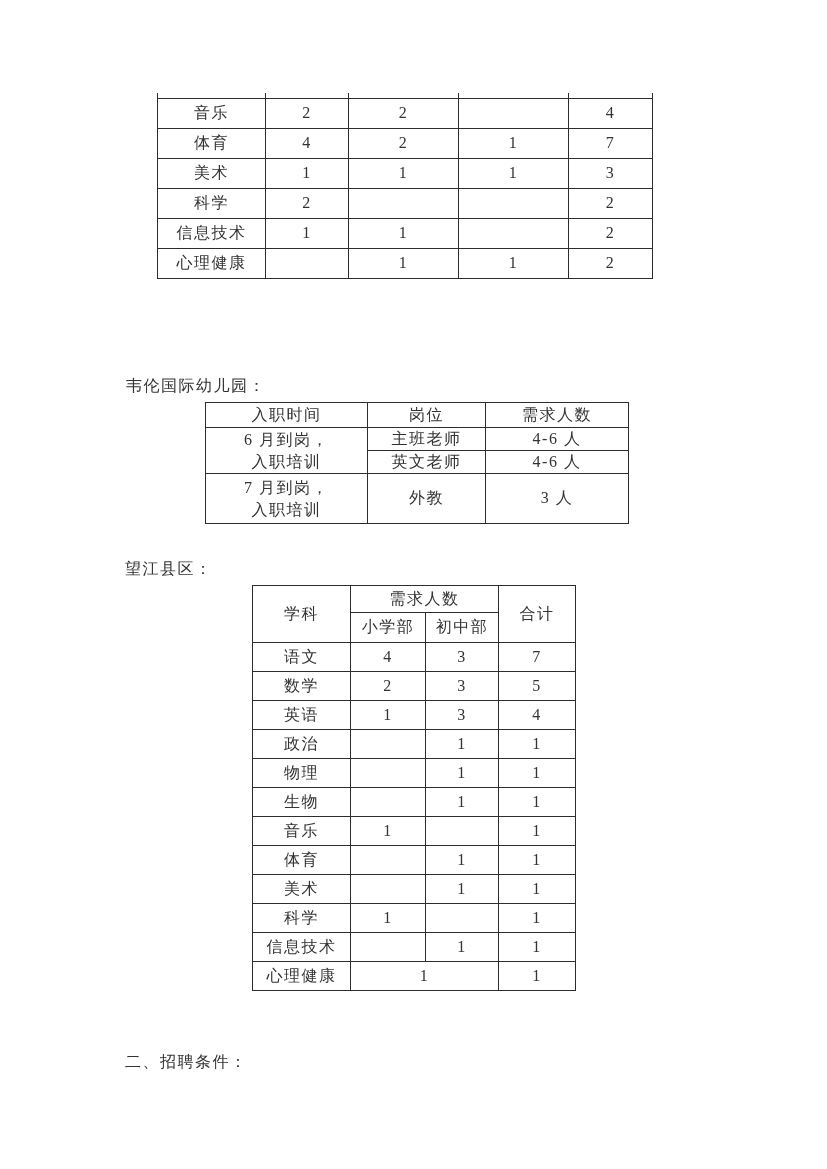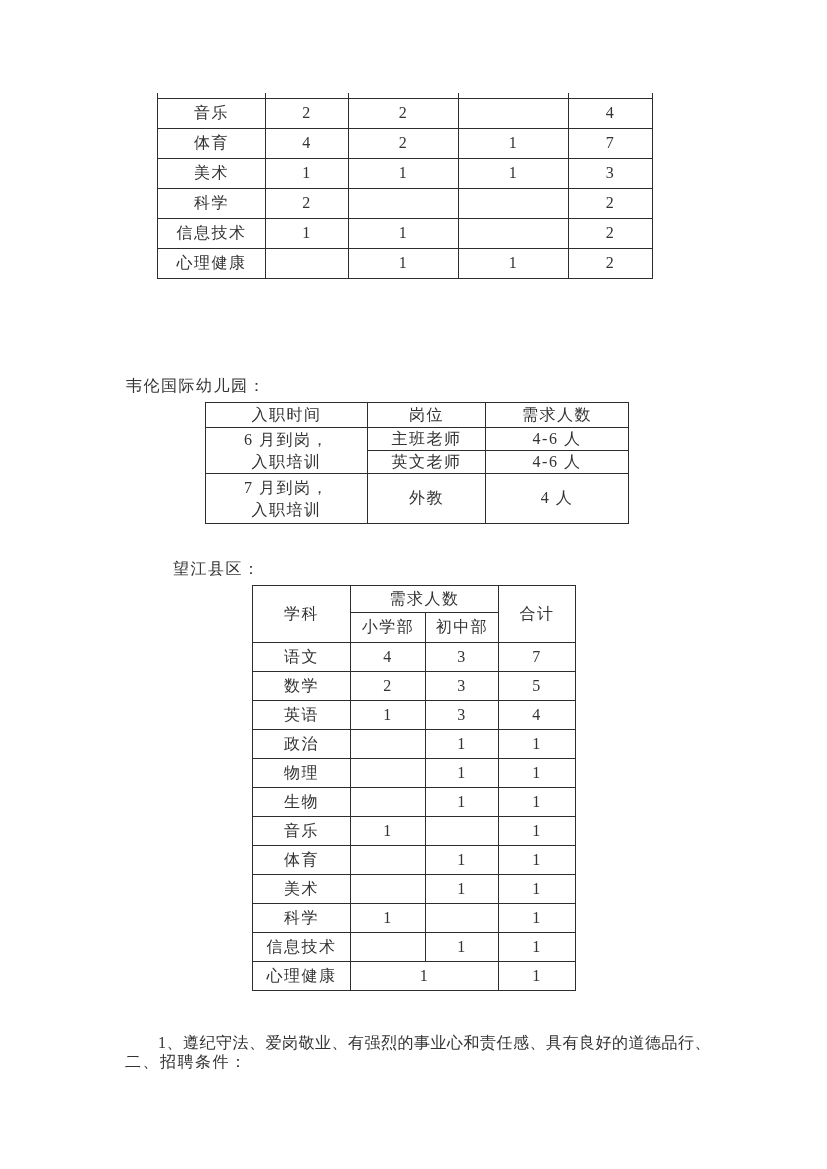--- a/index.html
+++ b/index.html
@@ -45,21 +45,21 @@
   .t-wj tr.dr td { height: 29px; }
   
   .label {
     position: absolute;
     font-size: 16px;
     letter-spacing: 1.5px;
     line-height: 19px;
     white-space: nowrap;
   }
   .lbl-kg  { left: 126px; top: 376px; text-align: center; }
-  .lbl-wj  { left: 125px; top: 559px; margin-left: 48px; }
+  .lbl-wj  { left: 125px; top: 559px; }
   .lbl-sec { left: 125px; top: 1052px; }
   .lbl-par { left: 158px; top: 1033px; letter-spacing: 0.5px; }
 </style>
 </head>
 <body>
 
 <div class="page">
 
   <table class="tbl t-top">
     <colgroup>
@@ -147,21 +147,21 @@
     <tr class="h23">
       <td>英文老师</td>
       <td>4-6 人</td>
     </tr>
     <tr class="h50">
       <td class="two-line">
         <div>7 月到岗，</div>
         <div>入职培训</div>
       </td>
       <td>外教</td>
-      <td>4 人</td>
+      <td>3 人</td>
     </tr>
   </tbody>
     </table>
 
   <div class="label lbl-wj">望江县区：</div>
 
   <table class="tbl t-wj">
     <colgroup>
       <col style="width:98px">
         <col style="width:75px">
@@ -246,15 +246,14 @@
     </tr>
     <tr class="dr">
       <td>心理健康</td>
       <td colspan="2">1</td>
       <td>1</td>
     </tr>
   </tbody>
     </table>
 
   <div class="label lbl-sec">二、招聘条件：</div>
-  <div class="label lbl-par">1、遵纪守法、爱岗敬业、有强烈的事业心和责任感、具有良好的道德品行、</div>
 
 </div>
 
 </body></html>

